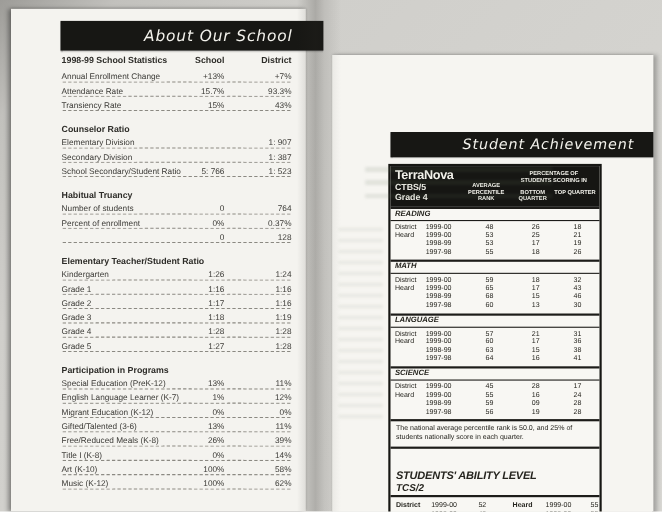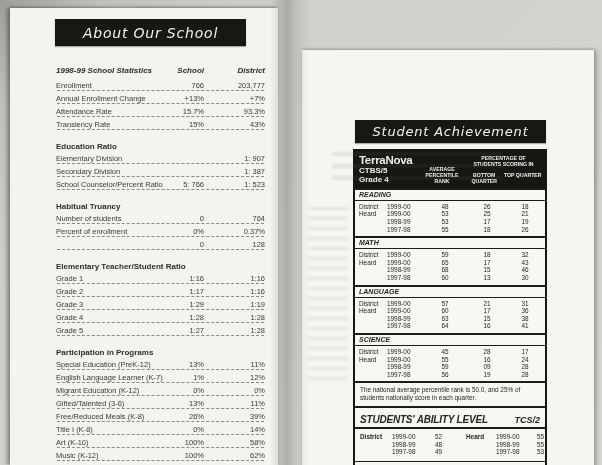--- a/index.html
+++ b/index.html
@@ -21,31 +21,31 @@
     --page:#f6f5f1;color:#26251f;margin-top:42px;
   }
   .spine{position:absolute;left:270px;top:0;width:40px;height:465px;pointer-events:none;
     background:linear-gradient(90deg,rgba(40,38,34,0) 0%,rgba(40,38,34,0.22) 42%,rgba(40,38,34,0.10) 62%,rgba(40,38,34,0) 100%);}
   .ghost{position:absolute;pointer-events:none;filter:blur(1.3px);}
 
   
   .bar{
     background:#171714;color:#f3f2ec;display:flex;align-items:center;justify-content:center;
     font-family:"DejaVu Sans",sans-serif;font-style:italic;font-weight:500;
-    letter-spacing:0.8px;box-shadow:0 1px 1px rgba(0,0,0,0.3);
+    letter-spacing:0.8px;box-shadow:0 1px 1px rgba(0,0,0,0.3);padding-left:48px;
   }
   .bar-left{margin:11px 0 0 45px;width:191px;height:27px;font-size:14px;}
   .bar-right{margin:70px 0 0 53px;width:191px;height:23px;font-size:13px;}
 
   
   .lp{margin:0 13px 0 46px;}
   .sec{font-weight:bold;font-size:8px;margin:9px 0 3px;color:#2e2d29;}
   .lrow{display:flex;align-items:baseline;position:relative;height:13px;font-size:7.5px;}
   .lrow::before{content:"";position:absolute;left:1px;right:1px;bottom:3px;border-bottom:1px dashed #8b8982;}
-  .lrow.hdr{height:15px;margin-top:20px;font-style:italic;}
+  .lrow.hdr{height:15px;margin-top:4px;}
   .lrow.hdr::before{display:none;}
   .lbl{position:relative;z-index:1;background:var(--page);padding-right:4px;white-space:nowrap;}
   .hdr .lbl{font-weight:bold;font-size:8px;color:#2e2d29;}
   .sp{flex:1;}
   .v1{position:relative;z-index:1;background:var(--page);padding:0 3px;text-align:right;min-width:27px;white-space:nowrap;}
   .v1:empty{min-width:0;padding:0;background:transparent;}
   .g{width:15px;}
   .v2{position:relative;z-index:1;background:var(--page);padding-left:3px;text-align:right;min-width:40px;white-space:nowrap;}
   .hdr .v1,.hdr .v2{font-weight:bold;font-size:8px;background:transparent;color:#2e2d29;}
 
@@ -58,21 +58,21 @@
   .tn-cols{flex:1;display:grid;grid-template-columns:46px 1fr;font-weight:bold;text-align:center;}
   .tn-apr{display:flex;align-items:flex-end;justify-content:center;font-size:5.2px;line-height:6px;padding-bottom:1px;}
   .tn-right{display:flex;flex-direction:column;justify-content:space-between;}
   .tn-group{font-size:5.2px;line-height:6px;padding:1px 2px 2px;}
   .tn-two{display:grid;grid-template-columns:1fr 1fr;font-size:5.2px;line-height:6px;padding-bottom:1px;}
   .subj{font-style:italic;font-weight:bold;font-size:7px;border-top:2px solid #1d1c19;border-bottom:1px solid #1d1c19;padding:1px 4px 2px;}
   .tgroup{padding:2px 0 3px;}
   .trow{display:grid;grid-template-columns:28px 36px 44px 40px 36px;font-size:6.4px;line-height:7.6px;padding:0 4px;}
   .trow .n{text-align:center;}
   .note{font-size:6.4px;line-height:7.8px;padding:3px 5px 4px;border-top:2px solid #1d1c19;}
-  .abil-band{display:flex;justify-content:space-between;align-items:baseline;border-top:2px solid #1d1c19;border-bottom:2px solid #1d1c19;padding:6px 5px 2px;font-style:italic;font-weight:bold;}
+  .abil-band{display:flex;justify-content:space-between;align-items:baseline;border-top:2px solid #1d1c19;border-bottom:2px solid #1d1c19;padding:19px 5px 2px;font-style:italic;font-weight:bold;flex-direction:column;}
   .abil-title{font-size:10px;letter-spacing:-0.2px;}
   .abil-badge{font-size:9px;}
   .abil-rows{padding:4px 5px 5px;}
   .arow{display:grid;grid-template-columns:32px 34px 16px 24px 30px 34px 14px;font-size:6.4px;line-height:7.6px;}
   .arow .rv{text-align:right;}
   .arow .al{font-weight:bold;}
   .fn{border-top:1px solid #1d1c19;padding:4px 5px 5px;display:grid;grid-template-columns:26px 1fr;column-gap:5px;font-size:5.9px;line-height:6.8px;}
   .fn .fv{text-align:right;}
   .fn .ft{font-style:italic;}
 </style>
@@ -87,27 +87,20 @@
 
     <div class="lrow hdr">
       <span class="lbl">1998-99 School Statistics</span>
       <span class="sp"></span>
       <span class="v1">School</span>
       <span class="g"></span>
       <span class="v2">District</span>
     </div>
 
     <div class="lrow">
-        <span class="lbl">Enrollment</span>
-        <span class="sp"></span>
-        <span class="v1">766</span>
-        <span class="g"></span>
-        <span class="v2">203,777</span>
-      </div>
-    <div class="lrow">
         <span class="lbl">Annual Enrollment Change</span>
         <span class="sp"></span>
         <span class="v1">+13%</span>
         <span class="g"></span>
         <span class="v2">+7%</span>
       </div>
     <div class="lrow">
         <span class="lbl">Attendance Rate</span>
         <span class="sp"></span>
         <span class="v1">15.7%</span>
@@ -115,37 +108,37 @@
         <span class="v2">93.3%</span>
       </div>
     <div class="lrow">
         <span class="lbl">Transiency Rate</span>
         <span class="sp"></span>
         <span class="v1">15%</span>
         <span class="g"></span>
         <span class="v2">43%</span>
       </div>
 
-    <div class="sec">Education Ratio</div>
+    <div class="sec">Counselor Ratio</div>
     <div class="lrow">
         <span class="lbl">Elementary Division</span>
         <span class="sp"></span>
         <span class="v1"></span>
         <span class="g"></span>
         <span class="v2">1: 907</span>
       </div>
     <div class="lrow">
         <span class="lbl">Secondary Division</span>
         <span class="sp"></span>
         <span class="v1"></span>
         <span class="g"></span>
         <span class="v2">1: 387</span>
       </div>
     <div class="lrow">
-        <span class="lbl">School Counselor/Percent Ratio</span>
+        <span class="lbl">School Secondary/Student Ratio</span>
         <span class="sp"></span>
         <span class="v1">5: 766</span>
         <span class="g"></span>
         <span class="v2">1: 523</span>
       </div>
 
     <div class="sec">Habitual Truancy</div>
     <div class="lrow">
         <span class="lbl">Number of students</span>
         <span class="sp"></span>
@@ -162,37 +155,44 @@
       </div>
     <div class="lrow">
         <span class="sp"></span>
         <span class="v1">0</span>
         <span class="g"></span>
         <span class="v2">128</span>
       </div>
 
     <div class="sec">Elementary Teacher/Student Ratio</div>
     <div class="lrow">
+        <span class="lbl">Kindergarten</span>
+        <span class="sp"></span>
+        <span class="v1">1:26</span>
+        <span class="g"></span>
+        <span class="v2">1:24</span>
+      </div>
+    <div class="lrow">
         <span class="lbl">Grade 1</span>
         <span class="sp"></span>
         <span class="v1">1:16</span>
         <span class="g"></span>
         <span class="v2">1:16</span>
       </div>
     <div class="lrow">
         <span class="lbl">Grade 2</span>
         <span class="sp"></span>
         <span class="v1">1:17</span>
         <span class="g"></span>
         <span class="v2">1:16</span>
       </div>
     <div class="lrow">
         <span class="lbl">Grade 3</span>
         <span class="sp"></span>
-        <span class="v1">1:29</span>
+        <span class="v1">1:18</span>
         <span class="g"></span>
         <span class="v2">1:19</span>
       </div>
     <div class="lrow">
         <span class="lbl">Grade 4</span>
         <span class="sp"></span>
         <span class="v1">1:28</span>
         <span class="g"></span>
         <span class="v2">1:28</span>
       </div>

